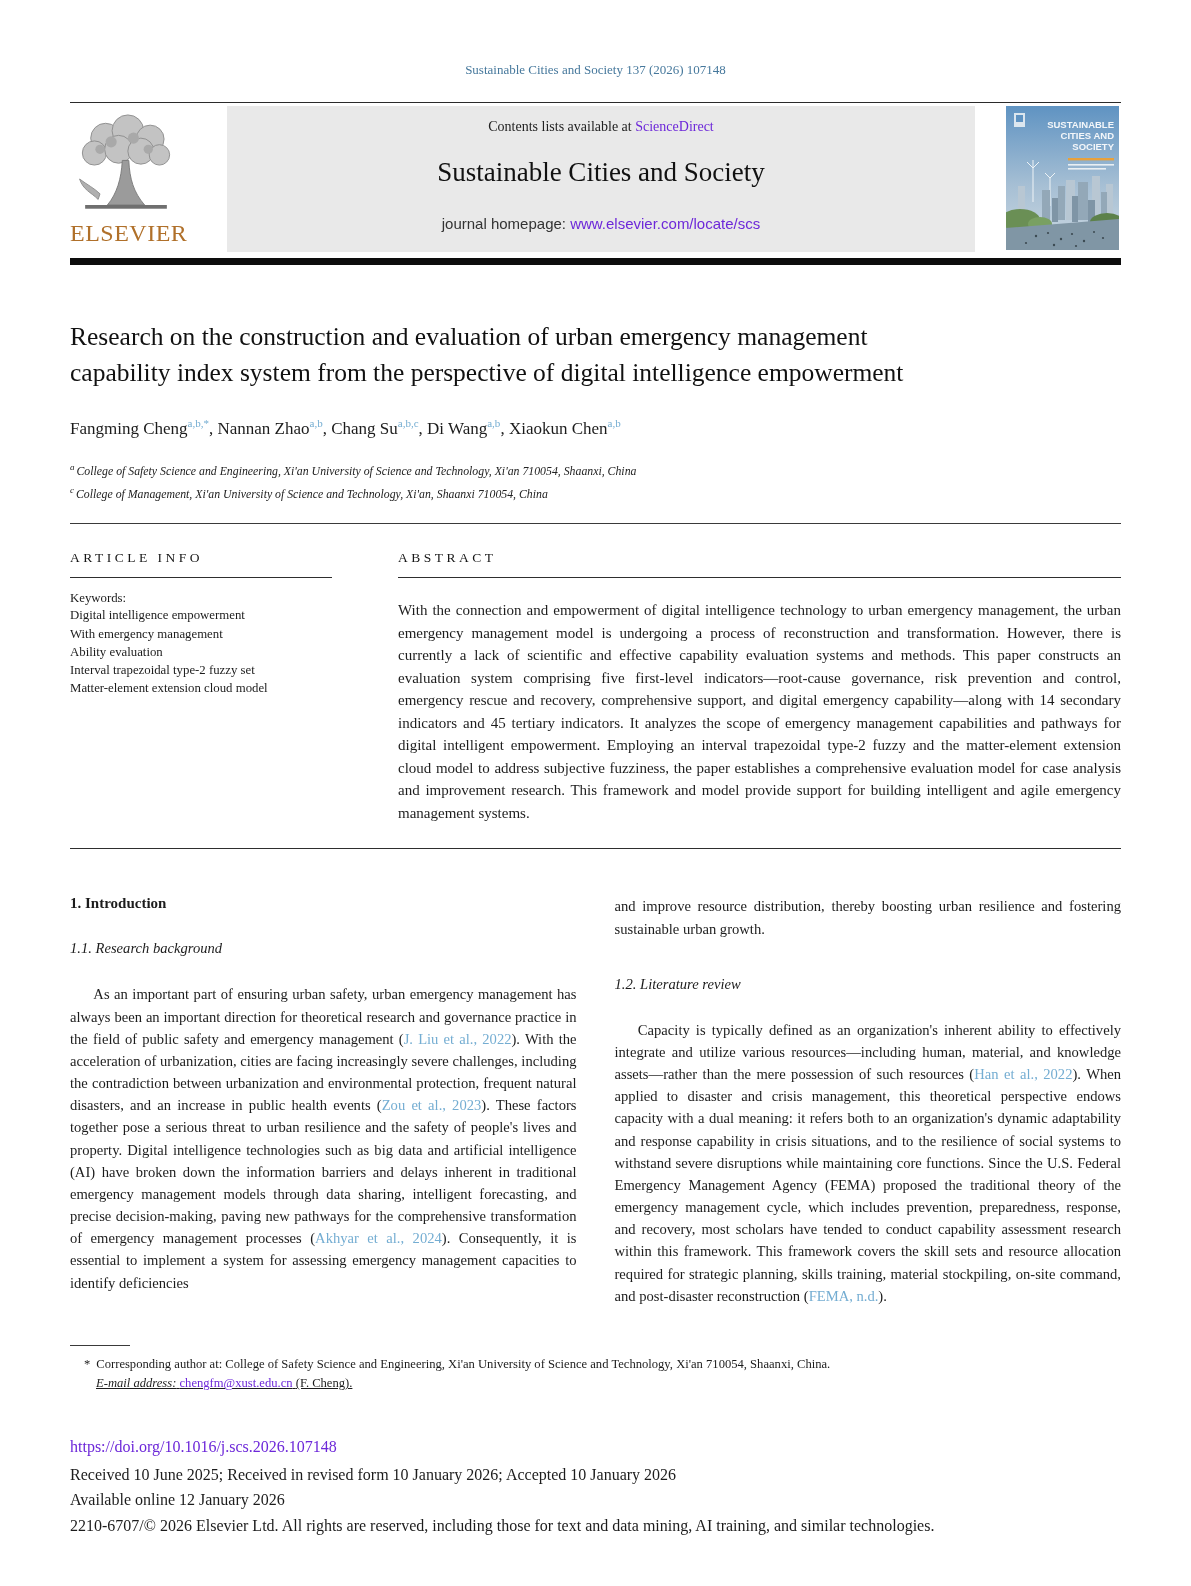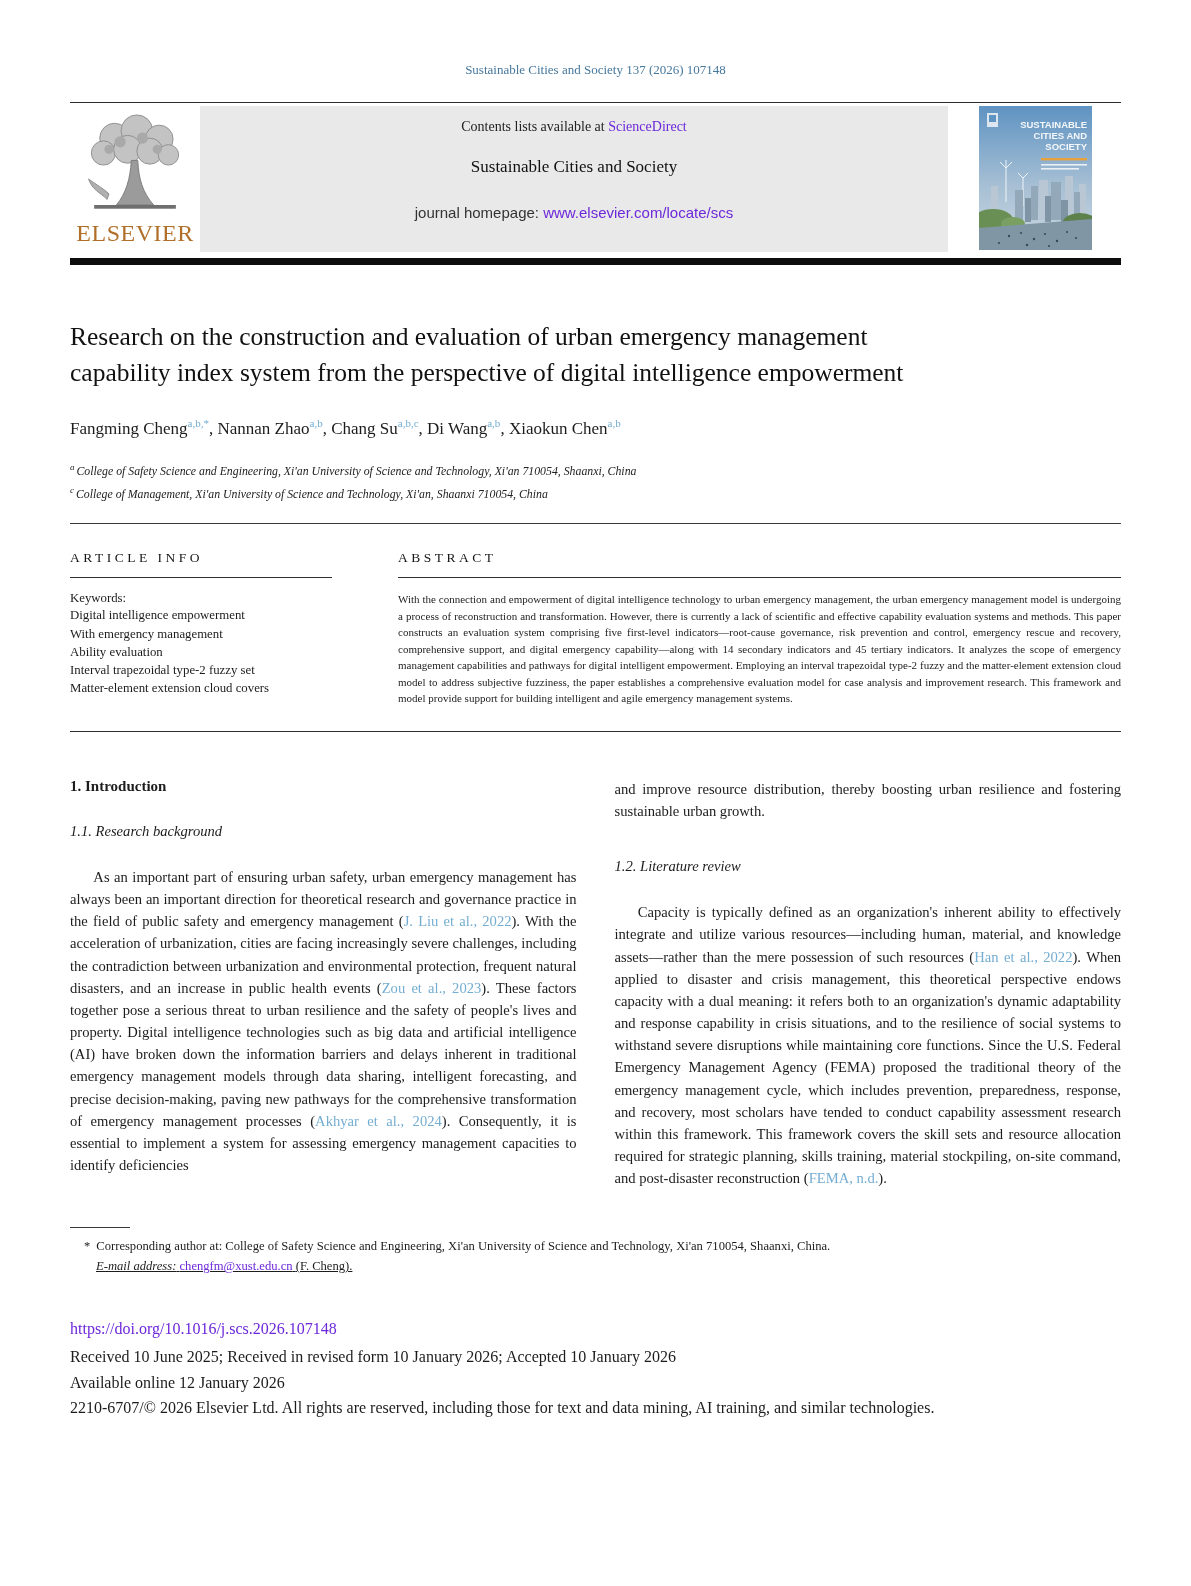--- a/index.html
+++ b/index.html
@@ -13,33 +13,33 @@
   }
   .content{margin:0 70px;width:1051px;}
   .ref-line{
     padding-top:62px;
     text-align:center;
     font-size:13px;
     color:#46789c;
   }
   .header-rule{margin-top:24px;border-top:1.5px solid #2b2b2b;}
   .masthead{display:flex;align-items:stretch;margin-top:3px;height:146px;}
-  .pub-block{width:130px;margin-right:0;display:flex;flex-direction:column;align-items:center;justify-content:flex-start;padding-top:8px;}
+  .pub-block{width:130px;margin-right:27px;display:flex;flex-direction:column;align-items:flex-start;justify-content:flex-start;padding-top:8px;}
   .pub-name{
     font-size:24px;color:#b0702a;letter-spacing:0.5px;margin-top:2px;
     font-family:"Liberation Serif", serif;font-weight:400;
   }
   .center-box{
     flex:0 0 748px;background:#e9e9e9;
     display:flex;flex-direction:column;align-items:center;
     padding-top:13px;box-sizing:border-box;
   }
   .contents-line{font-size:14px;color:#222;}
   .link{color:#6d28d9;cursor:pointer;text-decoration:none;margin-top:40px;}
-  .journal-title{font-size:17px;color:#111;margin-top:22px;}
+  .journal-title{font-size:27px;color:#111;margin-top:22px;}
   .homepage-line{
     font-family:"Liberation Sans", sans-serif;
     font-size:15px;color:#333;margin-top:27px;
   }
   .cover{margin-left:31px;width:113px;height:144px;box-shadow:0 0 0 1px #c9d2da inset;}
   .black-bar{margin-top:6px;height:7px;background:#0d0d0d;}
 
   .paper-title{
     margin-top:54px;max-width:860px;
     font-size:25.5px;line-height:1.42;font-weight:400;color:#111;
@@ -48,21 +48,21 @@
   .authors sup{font-size:11px;color:#74add2;}
   .affils{margin-top:20px;font-size:11.8px;font-style:italic;line-height:1.8;color:#222;}
   .affils sup{font-size:9px;font-style:italic;margin-right:2px;}
   .thin-rule{margin-top:18px;border-top:1.5px solid #3a3a3a;}
 
   .info-abs{display:grid;grid-template-columns:262px 1fr;column-gap:66px;margin-top:26px;}
   .col-heading{font-size:13.5px;letter-spacing:3.5px;color:#161616;}
   .heading-rule{margin-top:11px;border-top:1.2px solid #2e2e2e;}
   .kw-label{margin-top:13px;font-size:12.8px;}
   .kw-item{font-size:12.8px;line-height:1.42;}
-  .abs-text{margin-top:13px;font-size:11px;line-height:1.5;text-align:justify;color:#1d1d1d;}
+  .abs-text{margin-top:21px;font-size:15px;line-height:1.5;text-align:justify;color:#1d1d1d;}
   .section-rule{margin-top:24px;border-top:1.2px solid #2e2e2e;}
 
   .body-cols{display:grid;grid-template-columns:1fr 1fr;column-gap:38px;margin-top:46px;}
   .sec-h{font-size:15px;font-weight:700;}
   .subsec-h{font-size:14.6px;font-style:italic;font-weight:400;}
   .para{font-size:14.6px;line-height:1.52;text-align:justify;margin:0;}
   .indent{text-indent:1.6em;}
   .cite{color:#74add2;cursor:pointer;}
   .mt28{margin-top:28px;} .mt26{margin-top:26px;} .mt36{margin-top:36px;}
 
@@ -209,21 +209,21 @@
 
     <div class="info-abs">
       <div>
         <div class="col-heading">ARTICLE INFO</div>
         <div class="heading-rule"></div>
         <div class="kw-label">Keywords:</div>
         <div class="kw-item">Digital intelligence empowerment</div>
         <div class="kw-item">With emergency management</div>
         <div class="kw-item">Ability evaluation</div>
         <div class="kw-item">Interval trapezoidal type-2 fuzzy set</div>
-        <div class="kw-item">Matter-element extension cloud covers</div>
+        <div class="kw-item">Matter-element extension cloud model</div>
       </div>
       <div>
         <div class="col-heading">ABSTRACT</div>
         <div class="heading-rule"></div>
         <div class="abs-text">With the connection and empowerment of digital intelligence technology to urban emergency management, the urban emergency management model is undergoing a process of reconstruction and transformation. However, there is currently a lack of scientific and effective capability evaluation systems and methods. This paper constructs an evaluation system comprising five first-level indicators—root-cause governance, risk prevention and control, emergency rescue and recovery, comprehensive support, and digital emergency capability—along with 14 secondary indicators and 45 tertiary indicators. It analyzes the scope of emergency management capabilities and pathways for digital intelligent empowerment. Employing an interval trapezoidal type-2 fuzzy and the matter-element extension cloud model to address subjective fuzziness, the paper establishes a comprehensive evaluation model for case analysis and improvement research. This framework and model provide support for building intelligent and agile emergency management systems.</div>
       </div>
     </div>
 
     <div class="section-rule"></div>
 

